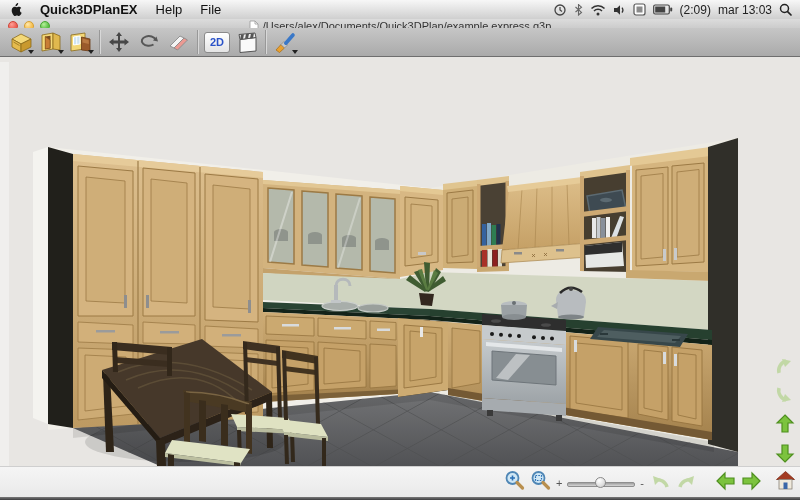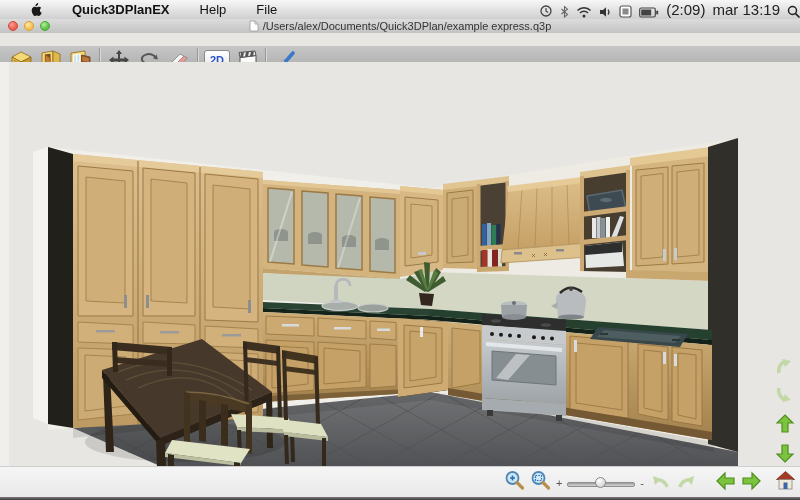--- a/index.html
+++ b/index.html
@@ -1,30 +1,30 @@
 <!DOCTYPE html>
 <html><head>
 <meta charset="utf-8">
 <style>
   html,body{margin:0;padding:0;}
   body{width:800px;height:500px;overflow:hidden;font-family:"Liberation Sans",sans-serif;background:#e8e6e3;-webkit-font-smoothing:antialiased;}
   .menubar{position:absolute;left:0;top:0;width:800px;height:19px;background:linear-gradient(#f7f7f7,#cfcfcf);border-bottom:1px solid #9f9f9f;display:flex;align-items:center;font-size:13px;color:#111;}
-  .menubar .left{display:flex;align-items:center;gap:12px;padding-left:20px;}
+  .menubar .left{display:flex;align-items:center;gap:0;}
   .mb-item{padding:0 9px;height:19px;display:flex;align-items:center;}
   .mb-app{font-weight:bold;}
-  .menubar .right{margin-left:auto;display:flex;align-items:flex-end;gap:7px;font-size:15px;color:#222;}
+  .menubar .right{margin-left:auto;display:flex;align-items:center;gap:7px;padding-right:8px;font-size:12px;color:#222;}
   .mb-ico{display:flex;align-items:center;}
   .titlebar{position:absolute;left:0;top:19px;width:800px;height:14px;background:linear-gradient(#dcdcdc,#c3c3c3);display:flex;align-items:center;}
   .lights{position:absolute;left:8px;top:2px;display:flex;gap:6px;}
   .light{width:10px;height:10px;border-radius:50%;}
   .light.red{background:radial-gradient(circle at 35% 30%,#ff9f96,#ec6054 60%);border:1px solid #ce4437;box-sizing:border-box;}
   .light.yellow{background:radial-gradient(circle at 35% 30%,#ffe9ad,#f6bf51 60%);border:1px solid #d59f33;box-sizing:border-box;}
   .light.green{background:radial-gradient(circle at 35% 30%,#b6f09b,#5fc248 60%);border:1px solid #47a532;box-sizing:border-box;}
   .titletext{margin:0 auto;font-size:11px;color:#333;display:flex;align-items:center;gap:4px;}
-  .toolbar{position:absolute;left:0;top:46px;width:800px;height:29px;background:linear-gradient(#c6c6c6,#aaaaaa);border-bottom:1px solid #6e6e6e;display:flex;align-items:center;padding-left:6px;box-sizing:border-box;}
+  .toolbar{position:absolute;left:0;top:28px;width:800px;height:29px;background:linear-gradient(#c6c6c6,#aaaaaa);border-bottom:1px solid #6e6e6e;display:flex;align-items:center;padding-left:6px;box-sizing:border-box;}
   .tbtn{width:30px;height:27px;display:flex;align-items:center;justify-content:center;position:relative;}
   .tsep{width:1px;height:24px;background:#989898;border-right:1px solid #d8d8d8;margin:0 3px;}
   .caret{position:absolute;right:2px;bottom:2px;width:0;height:0;border-left:3px solid transparent;border-right:3px solid transparent;border-top:4px solid #222;}
   .btn2d{width:24px;height:19px;background:linear-gradient(#ffffff,#e4e4e4);border:1px solid #8a8a8a;border-radius:3px;font-size:11px;font-weight:bold;color:#2a52c8;display:flex;align-items:center;justify-content:center;}
   .canvas{position:absolute;left:0;top:62px;width:800px;height:404px;background:#e8e6e3;}
   .canvas .leftedge{position:absolute;left:0;top:0;width:9px;height:404px;background:#f0efed;}
   .scene{position:absolute;left:0;top:0;}
   .side-controls{position:absolute;right:3px;bottom:1px;display:flex;flex-direction:column;gap:5px;}
   .sbtn{width:24px;height:24px;display:flex;align-items:center;justify-content:center;}
   .bottombar{position:absolute;left:0;top:466px;width:800px;height:31px;background:linear-gradient(#f5f5f5,#e9e9e9);border-top:1px solid #cfcfcf;}
@@ -82,21 +82,21 @@
         </svg>
       </span>
     <span class="mb-ico">
         <svg width="20" height="11" viewBox="0 0 20 11">
           <rect x="0.7" y="1" width="15.6" height="9" rx="1.5" fill="none" stroke="#444" stroke-width="1.2"></rect>
           <rect x="2.2" y="2.5" width="10" height="6" fill="#444"></rect>
           <rect x="17.2" y="3.5" width="2" height="4" rx="1" fill="#444"></rect>
         </svg>
       </span>
     <span>(2:09)</span>
-    <span>mar 13:19</span>
+    <span>mar 13:03</span>
     <span class="mb-ico">
         <svg width="13" height="13" viewBox="0 0 13 13">
           <circle cx="5.5" cy="5.5" r="4" fill="none" stroke="#222" stroke-width="1.5"></circle>
           <line x1="8.6" y1="8.6" x2="12" y2="12" stroke="#222" stroke-width="1.7" stroke-linecap="round"></line>
         </svg>
       </span>
   </div>
 </div>
 
 <div class="titlebar">

